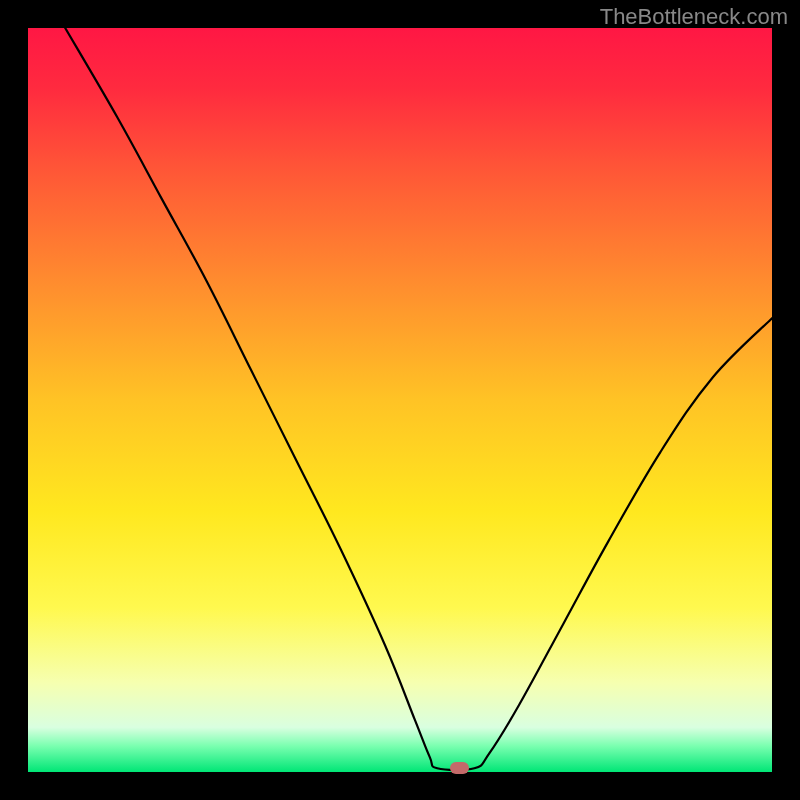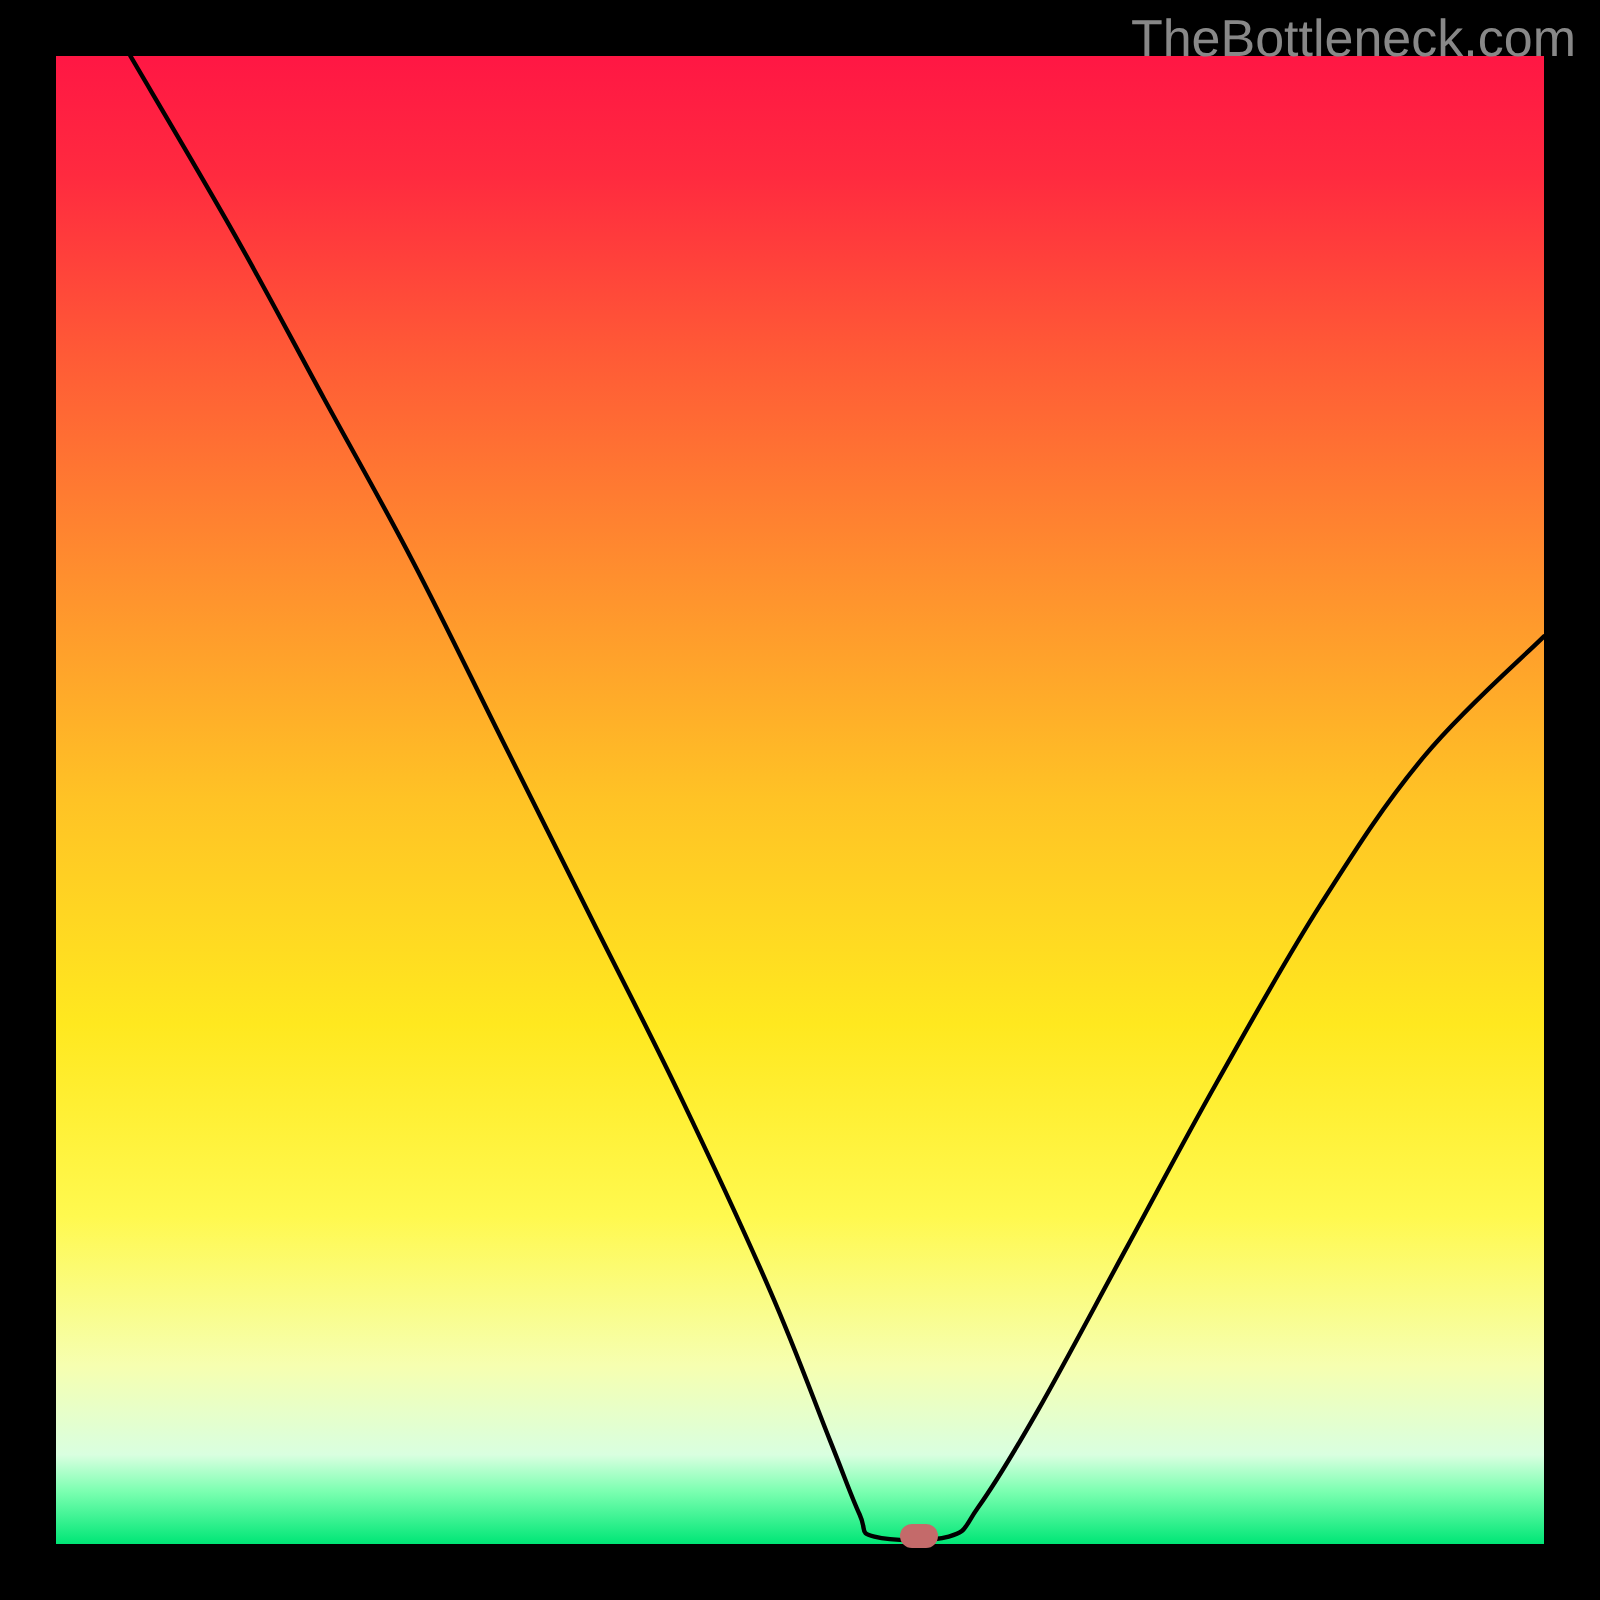--- a/index.html
+++ b/index.html
@@ -9,21 +9,21 @@
     height: 800px;
     background: #000;
     overflow: hidden;
   }
   .watermark {
     position: absolute;
     top: 4px;
     right: 12px;
     color: #888;
     font-family: Arial, Helvetica, sans-serif;
-    font-size: 26px;
+    font-size: 22px;
     z-index: 10;
   }
   .chart-wrap {
     position: absolute;
     left: 28px;
     top: 28px;
     width: 744px;
     height: 744px;
     background: #000;
   }

